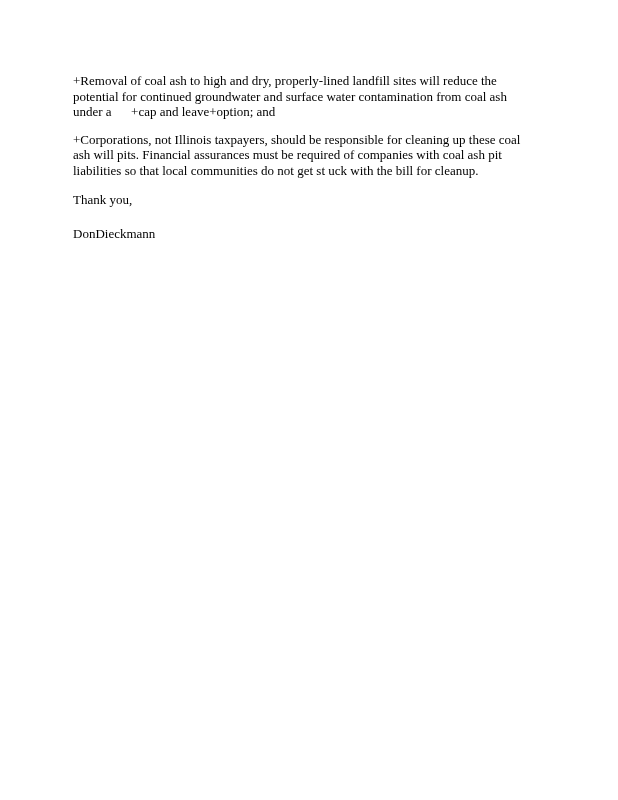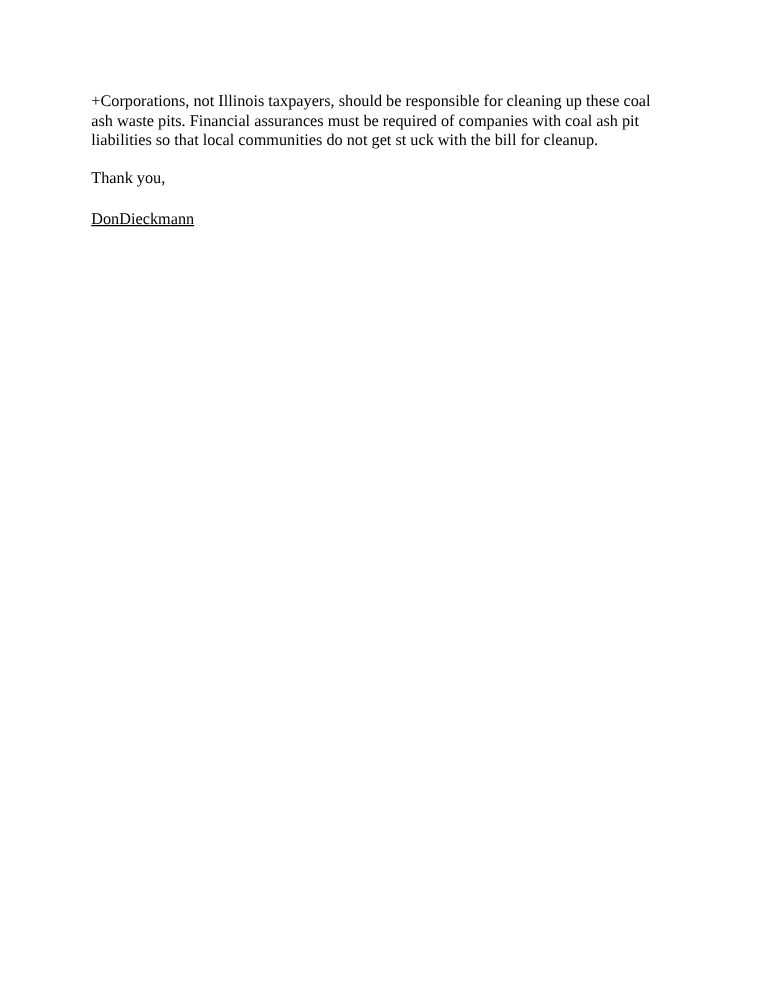--- a/index.html
+++ b/index.html
@@ -31,31 +31,31 @@
   }
   .closing {
     margin-top: 14px;
     margin-bottom: 18px;
   }
   .signature-block {
     margin-top: 4px;
   }
   .sig-line {
     white-space: pre-wrap;
-    text-decoration: underline;
   }
 </style>
 </head>
 <body>
 
 <div class="page">
   <div class="letter-body">
 
+    <div class="para">+Removal of coal ash to high and dry, properly-lined landfill sites will reduce the potential for continued groundwater and surface water contamination from coal ash under a      +cap and leave+option; and</div>
 
-    <div class="para">+Corporations, not Illinois taxpayers, should be responsible for cleaning up these coal ash waste pits. Financial assurances must be required of companies with coal ash pit liabilities so that local communities do not get st uck with the bill for cleanup.</div>
+    <div class="para">+Corporations, not Illinois taxpayers, should be responsible for cleaning up these coal ash will pits. Financial assurances must be required of companies with coal ash pit liabilities so that local communities do not get st uck with the bill for cleanup.</div>
 
     <div class="para closing">Thank you,</div>
 
     <div class="signature-block">
       <div class="sig-line">DonDieckmann</div>
     </div>
 
   </div>
 </div>
 

